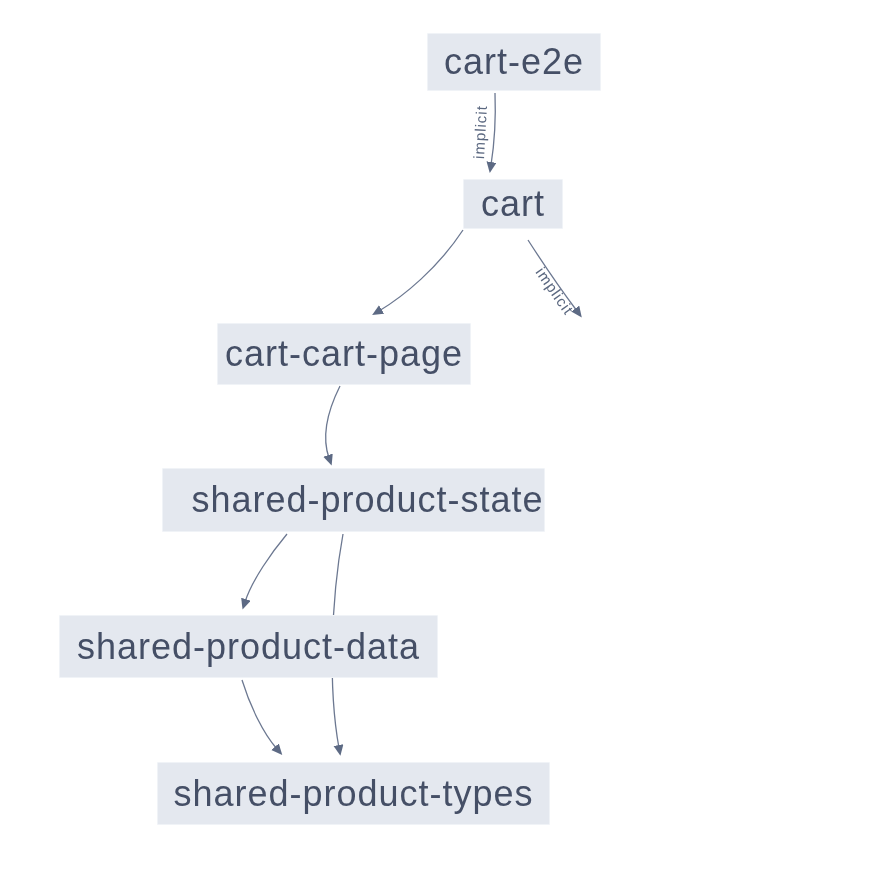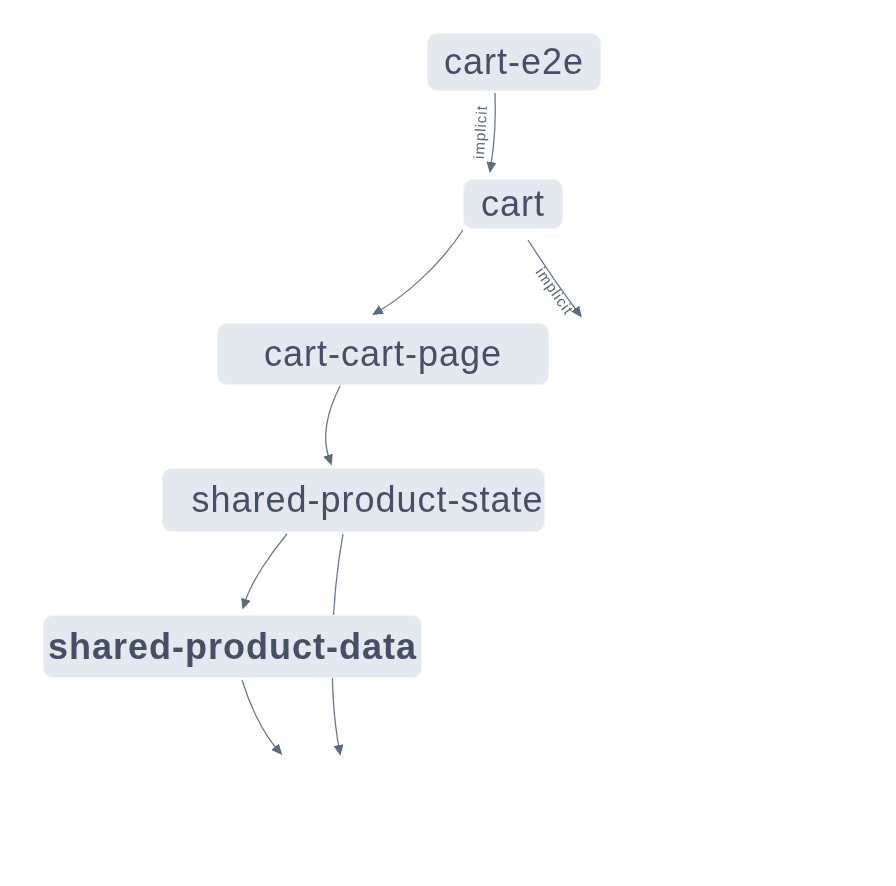--- a/index.html
+++ b/index.html
@@ -44,21 +44,21 @@
   }
   .edge-label.rot-up   { transform: translate(-50%,-50%) rotate(-87deg); }
   .edge-label.rot-diag { transform: translate(-50%,-50%) rotate(55deg); }
   .node {
     position: absolute;
     display: flex;
     align-items: center;
     justify-content: center;
     background: var(--node-fill);
     border: 1px solid var(--node-border);
-    border-radius: 10px;
+    border-radius: 1px;
     font-size: 36px;
     letter-spacing: 1px;
     color: var(--node-text);
     white-space: nowrap;
     box-sizing: border-box;
     cursor: pointer;
   }
 </style>
 </head>
 <body>
@@ -85,27 +85,30 @@
   <div class="edge-label rot-diag" style="left:555px; top:291px;">implicit</div>
 
   <div class="node" style="left:427px; top:33px; width:174px; height:58px;">
     <span>cart-e2e</span>
   </div>
 
   <div class="node" style="left:463px; top:179px; width:100px; height:50px;">
     <span>cart</span>
   </div>
 
-  <div class="node" style="left:217px; top:323px; width:332px; height:62px;">
+  <div class="node" style="left:217px; top:323px; width:254px; height:62px;">
     <span>cart-cart-page</span>
   </div>
 
 
   <div class="node" style="left:162px; top:468px; width:383px; height:64px;padding-left:28px;">
     <span>shared-product-state</span>
   </div>
 
-  <div class="node" style="left:43px; top:615px; width:379px; height:63px;font-weight:bold;">
+  <div class="node" style="left:59px; top:615px; width:379px; height:63px;">
     <span>shared-product-data</span>
   </div>
 
+  <div class="node" style="left:157px; top:762px; width:393px; height:63px;">
+    <span>shared-product-types</span>
+  </div>
 
 </div>
 
 </body></html>

